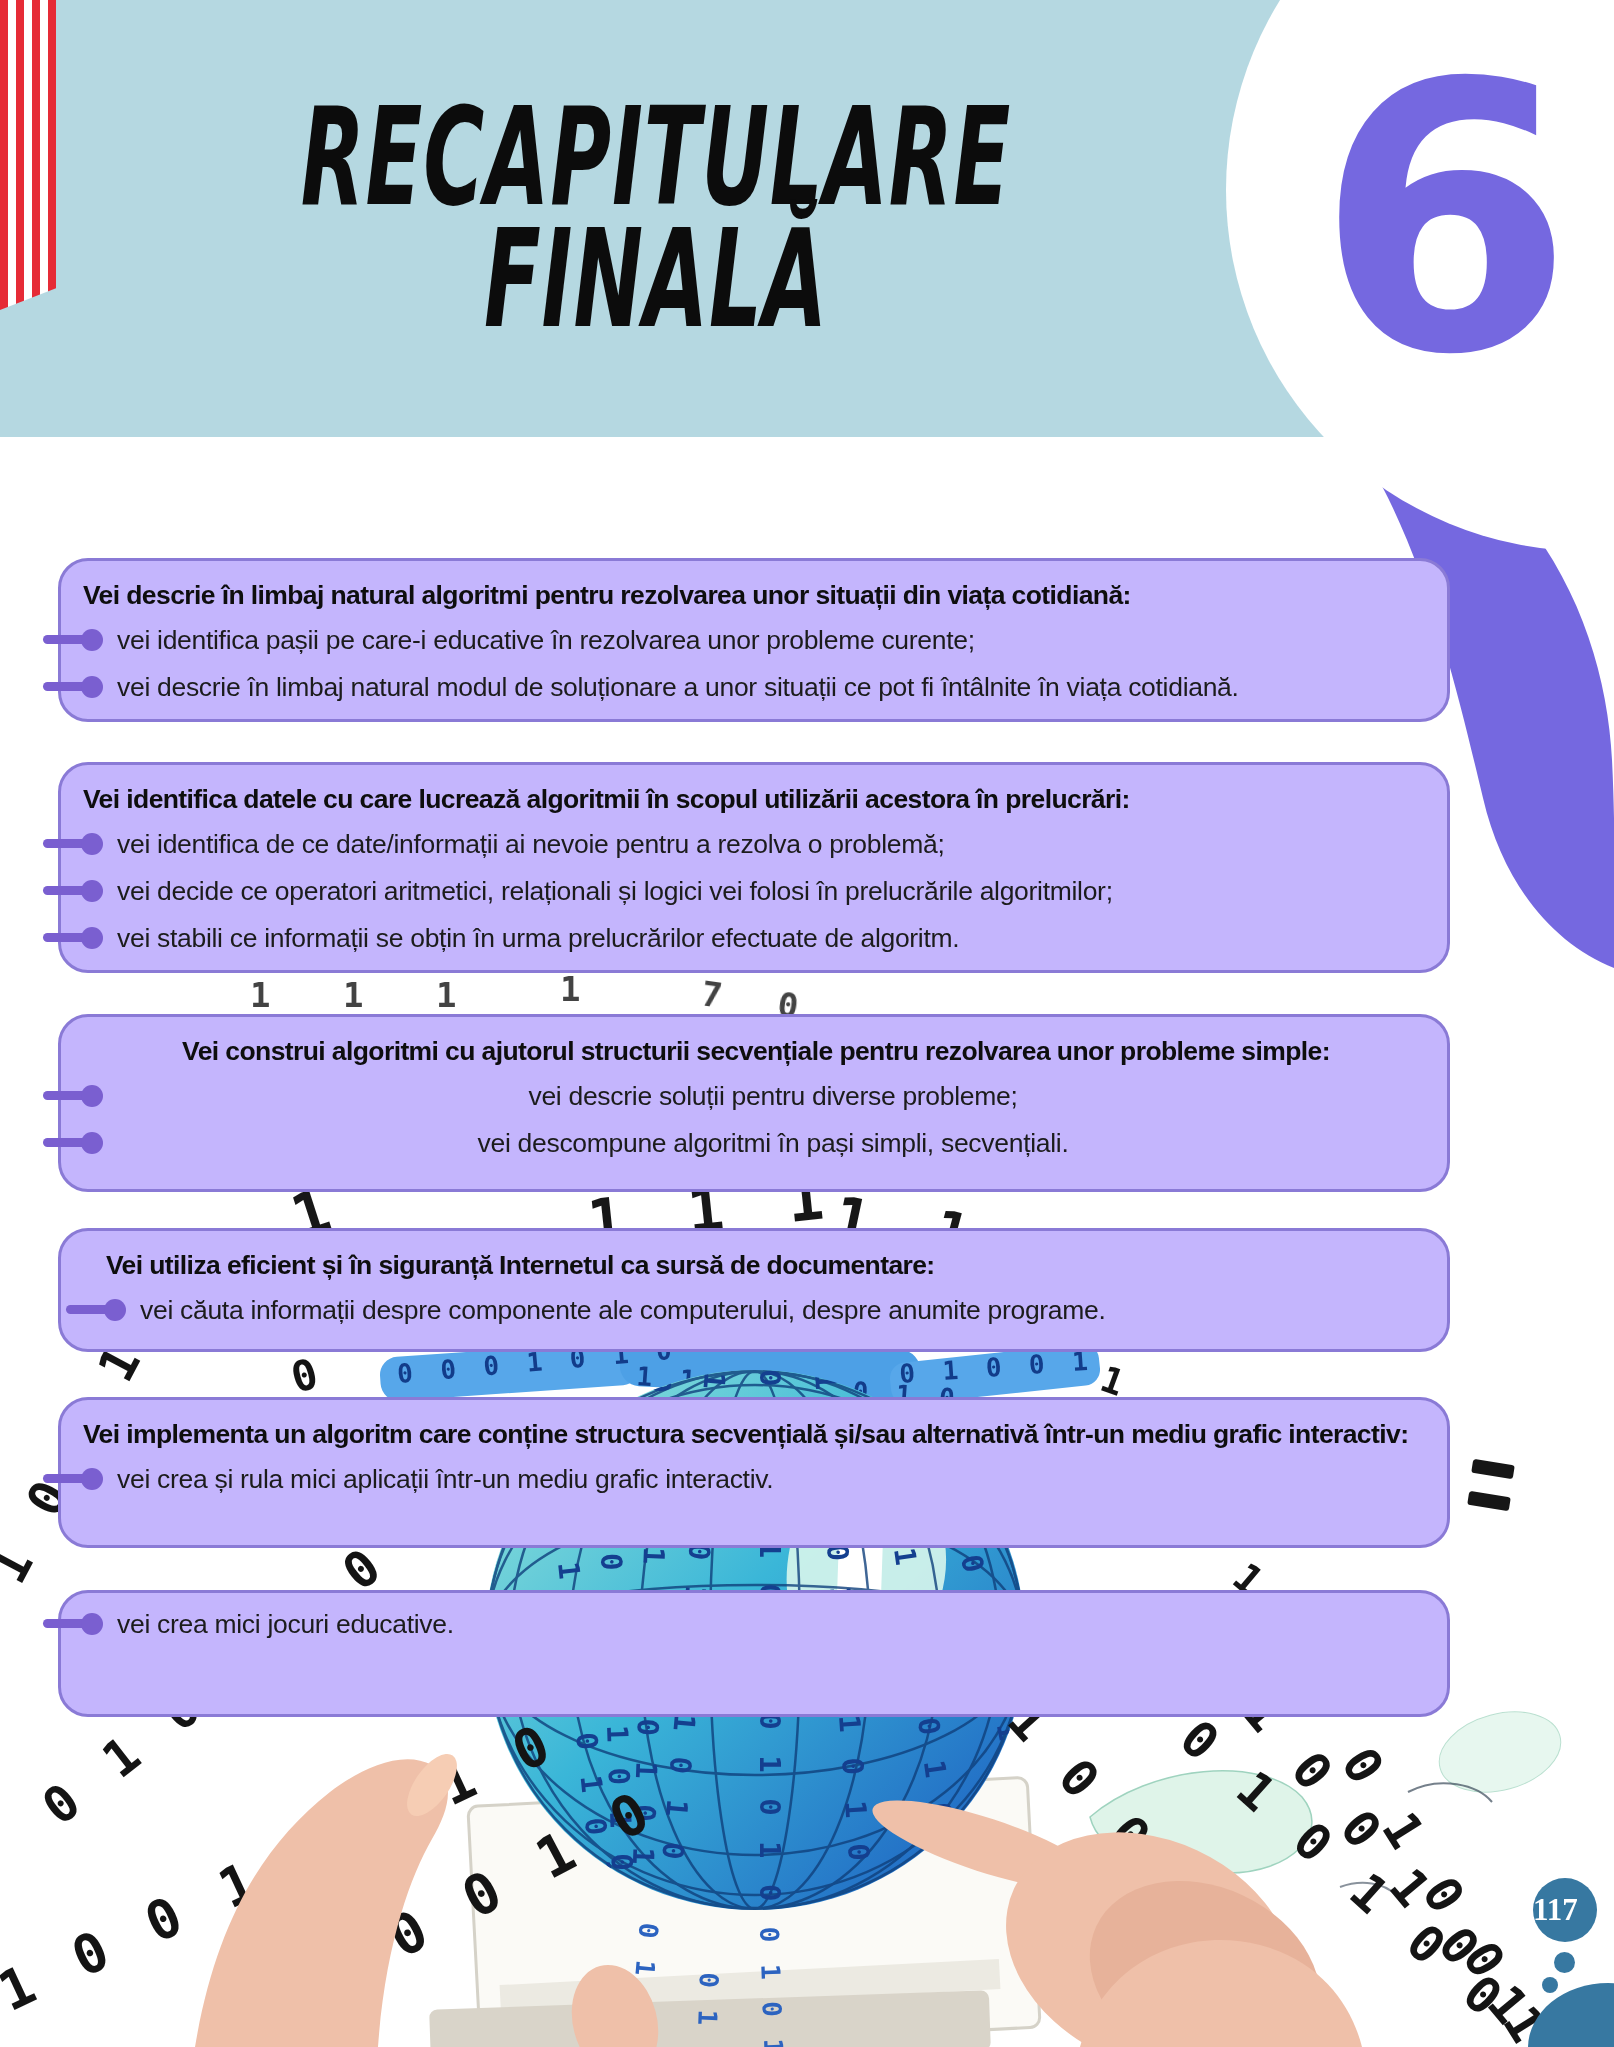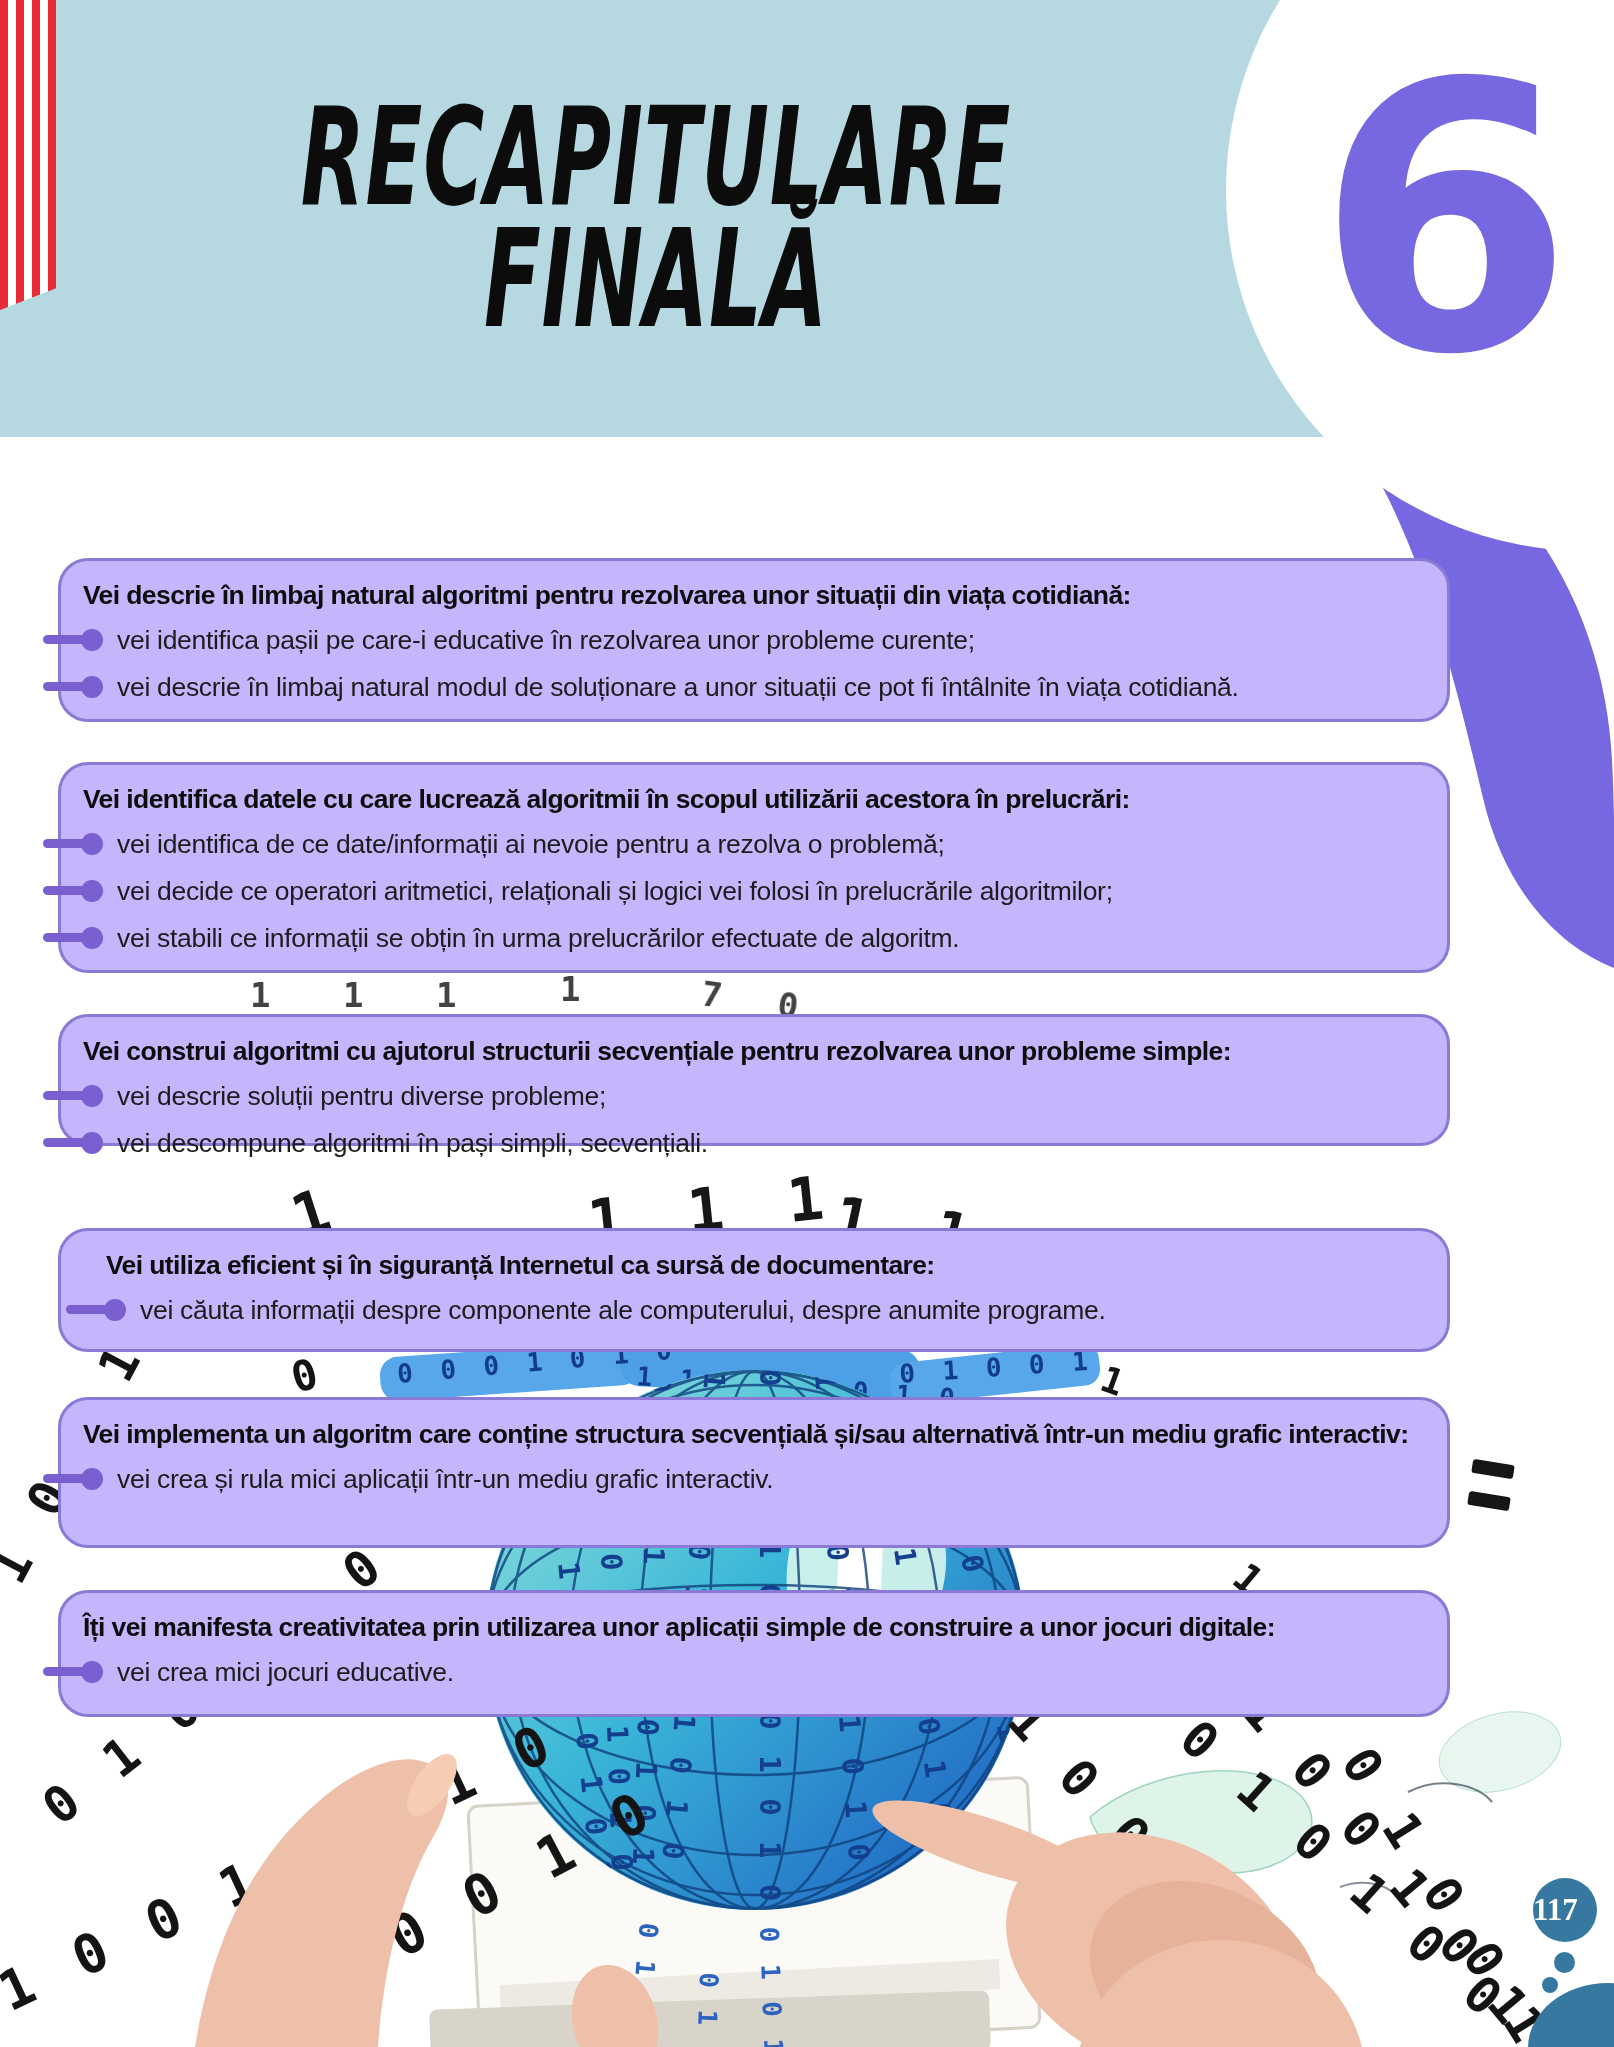--- a/index.html
+++ b/index.html
@@ -29,21 +29,21 @@
   .obox{position:absolute;left:58px;width:1392px;box-sizing:border-box;z-index:5;
     background:#c4b5fd;border:3px solid #8a7ad6;border-radius:30px;
     padding:14px 18px 0 22px;color:#121212;}
   .obox h2{margin:2px 0 10px 0;font-size:26.5px;line-height:36px;letter-spacing:-0.6px;font-weight:bold;color:#0e0e0e;}
   .obox ul{list-style:none;margin:0;padding:0;}
   .obox li{position:relative;margin:0 0 13px 0;padding-left:34px;font-size:26.5px;line-height:34px;letter-spacing:-0.3px;color:#1c1c1c;}
   .obox li::before{content:"";position:absolute;left:-40px;top:12px;width:50px;height:9px;border-radius:5px;background:#7a5fd0;}
   .obox li::after{content:"";position:absolute;left:-2px;top:6px;width:22px;height:22px;border-radius:50%;background:#7a5fd0;}
   #box1{top:558px;height:164px;}
   #box2{top:762px;height:211px;}
-  #box3{top:1014px;height:132px;}
+  #box3{top:1014px;height:178px;text-align:center;}
   #box4{top:1228px;height:124px;padding-left:45px;}
   #box5{top:1397px;height:151px;}
   #box6{top:1590px;height:127px;}
 
   
   .page-badge{position:absolute;left:1533px;top:1878px;width:64px;height:64px;border-radius:50%;background:#3778a1;
     z-index:6;line-height:64px;font-family:"Liberation Serif",serif;font-weight:bold;
     font-size:31px;color:#ffffff;}
   .bubble{position:absolute;border-radius:50%;background:#3778a1;z-index:6;}
   .bubble.b1{left:1554px;top:1952px;width:21px;height:21px;}
@@ -223,21 +223,20 @@
   </section>
 
   <section id="box5" class="obox">
     <h2>Vei implementa un algoritm care conține structura secvențială și/sau alternativă într-un mediu grafic interactiv:</h2>
     <ul>
       <li>vei crea și rula mici aplicații într-un mediu grafic interactiv.</li>
     </ul>
   </section>
 
   <section id="box6" class="obox">
-    <h2>Îți vei manifesta creativitatea prin utilizarea unor aplicații simple de construire a unor jocuri digitale:</h2>
     <ul>
       <li>vei crea mici jocuri educative.</li>
     </ul>
   </section>
 
   <div class="page-badge">117</div>
   <div class="bubble b1"></div>
   <div class="bubble b2"></div>
   <div class="bubble b3"></div>
   <div class="corner-blob"></div>

